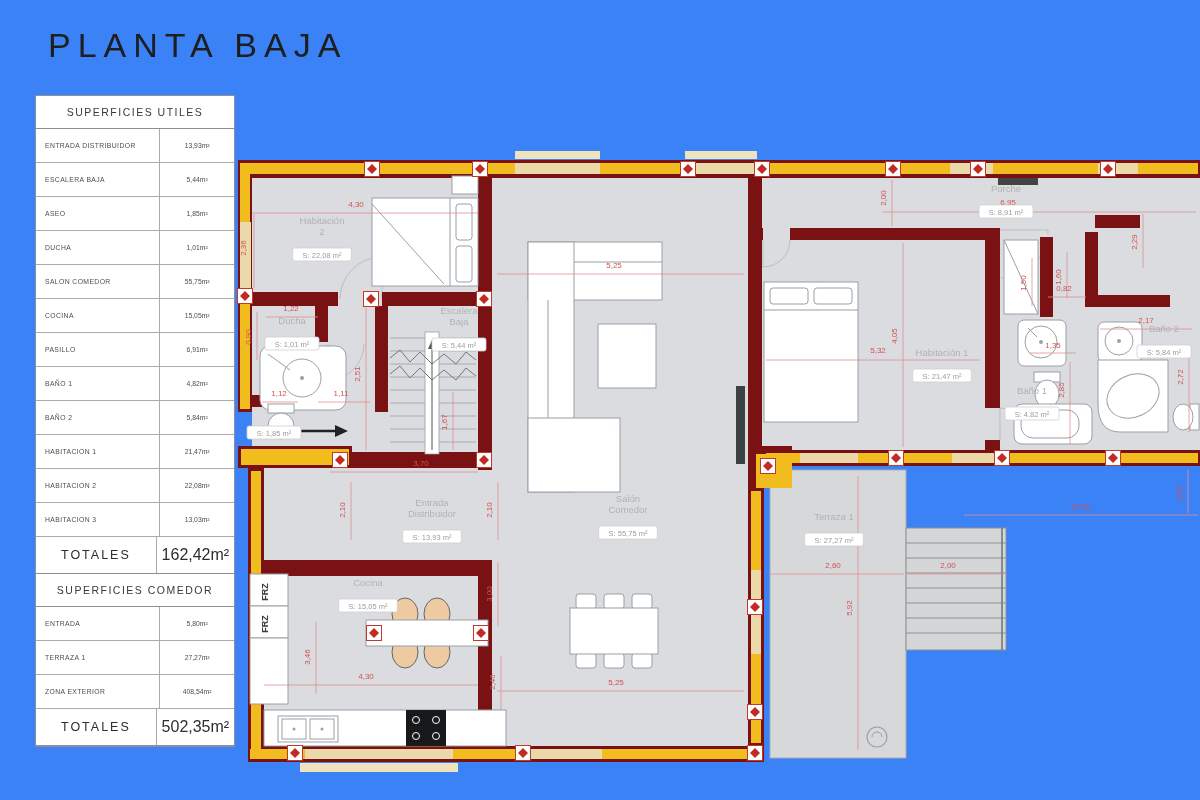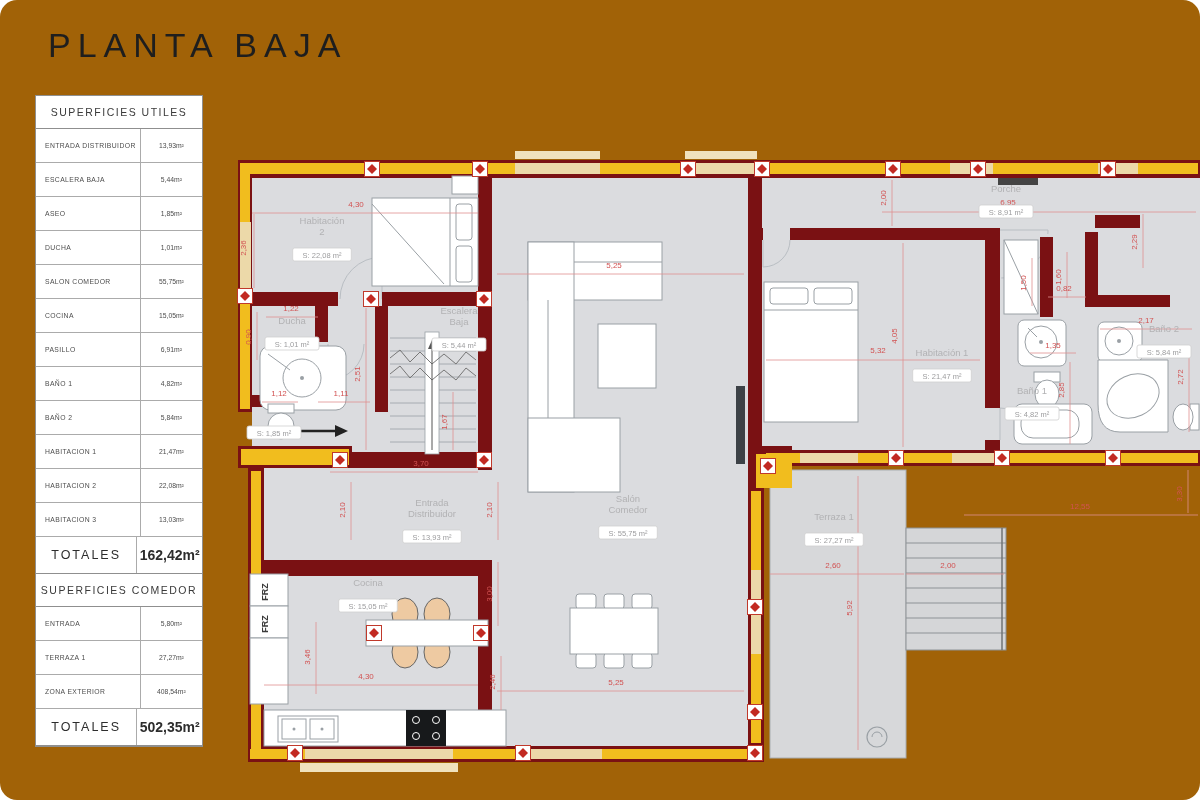--- a/index.html
+++ b/index.html
@@ -1,28 +1,28 @@
 <!DOCTYPE html>
 <html><head>
 <meta charset="utf-8">
 <style>
   html,body{margin:0;padding:0;}
   body{width:1200px;height:800px;background:#fff;font-family:"Liberation Sans",sans-serif;position:relative;overflow:hidden;}
-  .page{position:absolute;inset:0;background:#a16207;border-radius:17px;}
+  .page{position:absolute;inset:0;background:#3b82f6;}
   .title{position:absolute;left:48px;top:26px;font-size:34px;letter-spacing:7px;color:#1e1e1e;font-weight:400;}
-  .areas-table{position:absolute;left:35px;top:95px;width:168px;border:1px solid #8f8f8f;background:#fff;box-sizing:border-box;}
+  .areas-table{position:absolute;left:35px;top:95px;width:200px;border:1px solid #8f8f8f;background:#fff;box-sizing:border-box;}
   .t-header{height:32px;border-bottom:1px solid #8f8f8f;display:flex;align-items:center;justify-content:center;
             font-size:10.5px;letter-spacing:1.5px;color:#3a3a3a;}
   .t-row{height:33px;border-bottom:1px solid #ababab;display:flex;}
   .t-label{flex:1.55;border-right:1px solid #ababab;font-size:6.8px;color:#4c4c4c;display:flex;align-items:center;
            padding-left:9px;letter-spacing:.4px;}
   .t-value{flex:1;font-size:6.8px;color:#4c4c4c;display:flex;align-items:center;justify-content:center;}
   .t-total{height:36px;border-bottom:1px solid #8f8f8f;}
   .t-total .t-label{font-size:12.5px;letter-spacing:2px;color:#2d2d2d;justify-content:center;padding-left:0;}
-  .t-total .t-value{font-size:14px;color:#2d2d2d;font-weight:bold;}
+  .t-total .t-value{font-size:16px;color:#2d2d2d;}
   #plan-svg{position:absolute;left:230px;top:148px;width:972px;height:652px;}
   .dim-text{font-size:8px;fill:#d25252;}
   .dim-line{stroke:#e09090;stroke-width:0.8;}
   .room-name{font-size:9.5px;fill:#b2b2b4;}
   .area-box{fill:#fff;stroke:#cfcfcf;stroke-width:0.8;}
   .area-text{font-size:7.5px;fill:#9c9c9e;}
   .frz-text{font-size:9px;fill:#3a3a3a;font-weight:bold;}
   .furn{fill:#ffffff;stroke:#9aa0a5;stroke-width:1;}
   .furnline{stroke:#9aa0a5;stroke-width:1;fill:none;}
   .door{stroke:#b9bec3;stroke-width:1;fill:none;}

